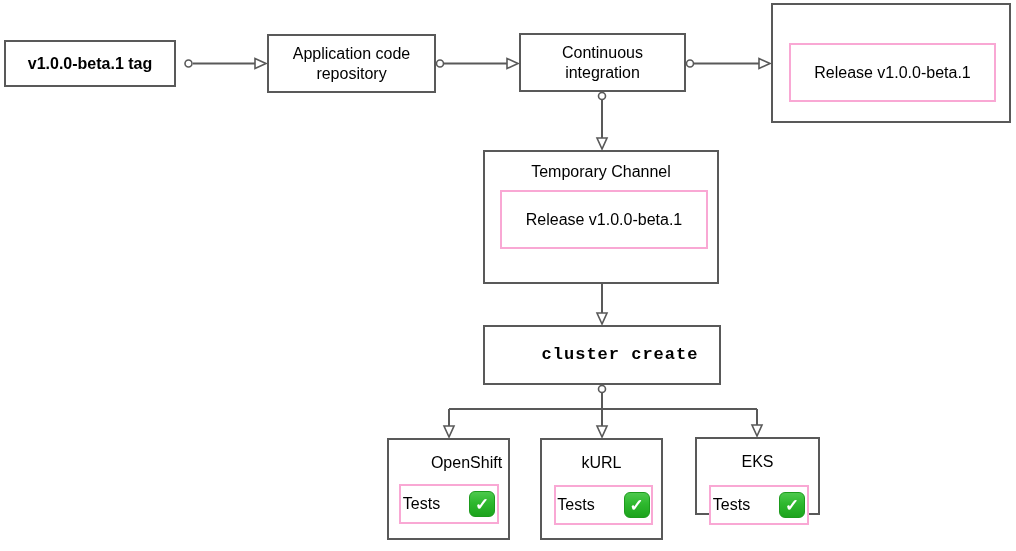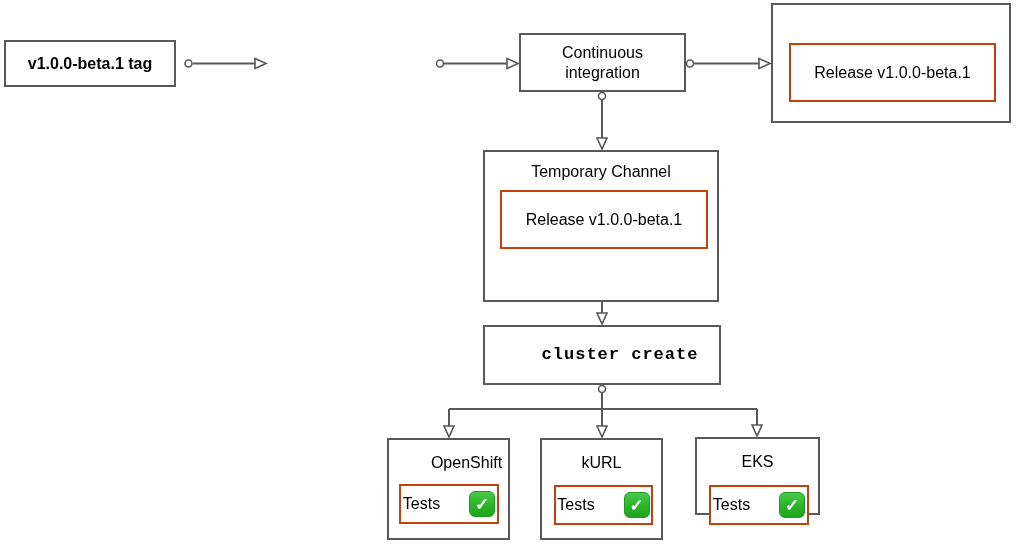--- a/index.html
+++ b/index.html
@@ -44,21 +44,21 @@
   .container-title {
     display: block;
     text-align: center;
     padding-top: 10px;
     font-size: 16px;
   }
   .inner-box {
     position: absolute;
     box-sizing: border-box;
     background: #ffffff;
-    border: 2px solid #c2410c;
+    border: 2px solid #f9a8d4;
     display: flex;
     align-items: center;
     justify-content: center;
     text-align: center;
     font-size: 16px;
   }
   .mono-label {
     font-family: "Liberation Mono", "DejaVu Sans Mono", monospace;
     font-weight: bold;
     font-size: 17px;
@@ -129,32 +129,35 @@
       <polygon points="602,437 597,426 607,426" fill="#ffffff" stroke-width="1.6"></polygon>
       <polygon points="757,436 752,425 762,425" fill="#ffffff" stroke-width="1.6"></polygon>
       <circle cx="602" cy="389" r="3.5" fill="#ffffff" stroke-width="1.6"></circle>
     </g>
   </svg>
 
   <div class="node center" style="left:4px; top:40px; width:172px; height:47px;font-weight:bold;">
     <span class="node-label">v1.0.0-beta.1 tag</span>
   </div>
 
+  <div class="node center" style="left:267px; top:34px; width:169px; height:59px;">
+    <span class="node-label wrap-narrow">Application code repository</span>
+  </div>
 
   <div class="node center" style="left:519px; top:33px; width:167px; height:59px;">
     <span class="node-label wrap-narrow">Continuous integration</span>
   </div>
 
   <div class="node" style="left:771px; top:3px; width:240px; height:120px;">
     <div class="inner-box" style="left:16px; top:38px; width:207px; height:59px;">
       <span>Release v1.0.0-beta.1</span>
     </div>
   </div>
 
-  <div class="node" style="left:483px; top:150px; width:236px; height:152px;">
+  <div class="node" style="left:483px; top:150px; width:236px; height:134px;">
     <span class="container-title">Temporary Channel</span>
     <div class="inner-box" style="left:15px; top:38px; width:208px; height:59px;">
       <span>Release v1.0.0-beta.1</span>
     </div>
   </div>
 
   <div class="node center" style="left:483px; top:325px; width:238px; height:60px;">
     <span class="node-label mono-label">cluster create</span>
   </div>
 

